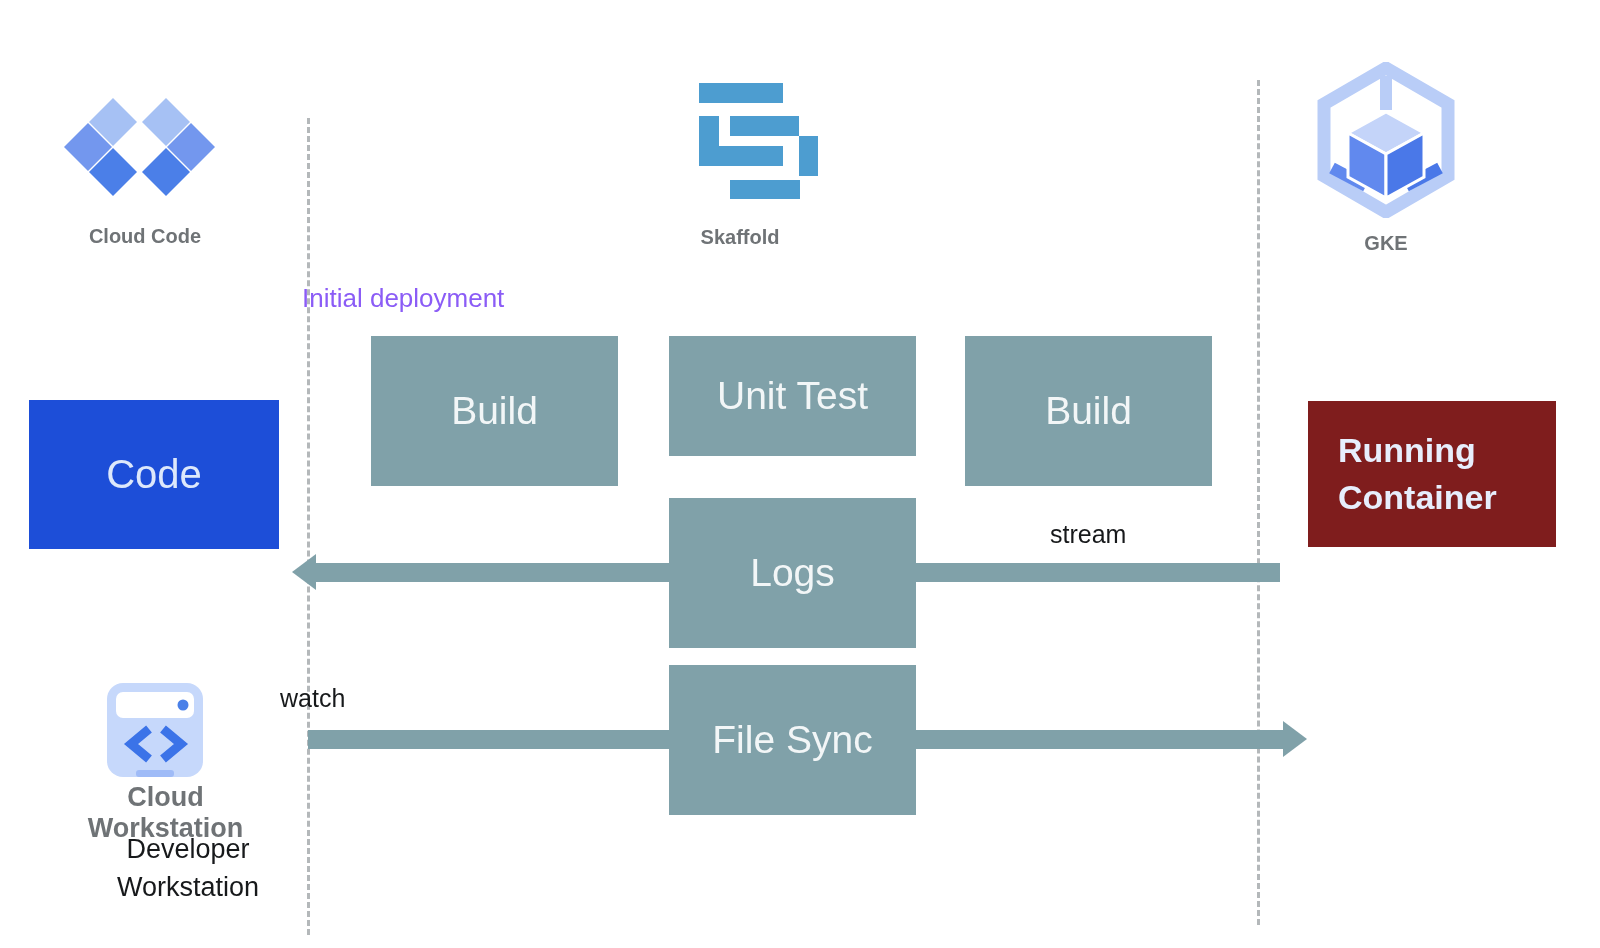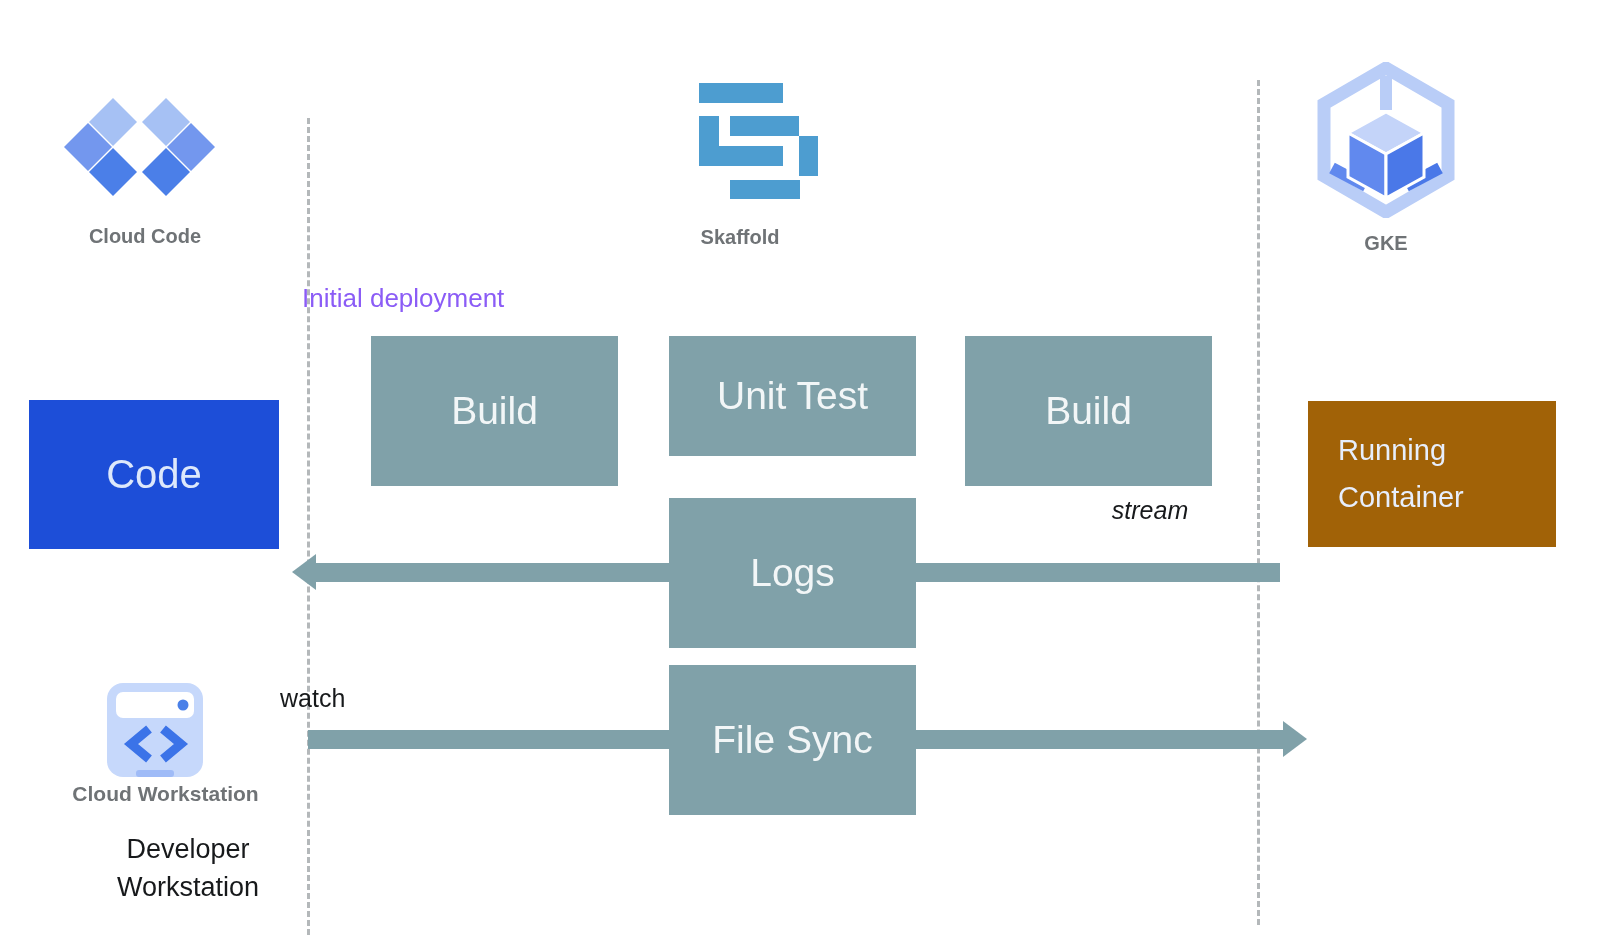--- a/index.html
+++ b/index.html
@@ -10,21 +10,21 @@
   .abs{position:absolute;}
   
   .dash{position:absolute;width:0;border-left:3px dashed #b4b8ba;}
   
   .node{
     position:absolute;display:flex;align-items:center;justify-content:center;
     text-align:left;font-weight:400;
   }
   .node--teal{background:#80a1a9;color:#f2f6f7;font-size:39px;}
   .node--blue{background:#1d4ed8;color:#dde8fb;font-size:40px;}
-  .node--blue2{background:#a16207;color:#e7eefc;font-size:29px;line-height:47px;}
+  .node--blue2{background:#7f1d1d;color:#e7eefc;font-size:34px;line-height:47px;font-weight:bold;}
   
   .shaft{position:absolute;height:19px;background:#80a1a9;}
   .head-left{
     position:absolute;width:0;height:0;
     border-top:18px solid transparent;border-bottom:18px solid transparent;
     border-right:24px solid #80a1a9;
   }
   .head-right{
     position:absolute;width:0;height:0;
     border-top:18px solid transparent;border-bottom:18px solid transparent;
@@ -94,30 +94,30 @@
   <div class="node node--teal" style="left:965px;top:336px;width:247px;height:150px;">Build</div>
 
   <div class="node node--teal" style="left:669px;top:498px;width:247px;height:150px;">Logs</div>
 
   <div class="node node--teal" style="left:669px;top:665px;width:247px;height:150px;">File Sync</div>
 
   <div class="node node--blue2" style="left:1308px;top:401px;width:248px;height:146px;padding:0 30px;box-sizing:border-box;">Running Container</div>
 
   <div class="ann-label" style="left:302px;top:283px;">Initial deployment</div>
 
-  <div class="flow-label" style="left:1050px;top:496px;width:200px;text-align:center;font-style:italic;">stream</div>
+  <div class="flow-label" style="left:1050px;top:520px;width:200px;text-align:left;">stream</div>
 
   <div class="flow-label" style="left:280px;top:684px;">watch</div>
 
   <svg class="abs" style="left:107px;top:683px;" width="96" height="94" viewBox="0 0 96 94">
     <rect x="0" y="0" width="96" height="94" rx="16" fill="#c6d8fb"></rect>
     <rect x="9" y="9" width="78" height="26" rx="7" fill="#ffffff"></rect>
     <circle cx="76" cy="22" r="5.5" fill="#4a80e8"></circle>
     <polyline points="42,46 24,61 42,76" fill="none" stroke="#3b73e8" stroke-width="9" stroke-linejoin="miter"></polyline>
     <polyline points="56,46 74,61 56,76" fill="none" stroke="#3b73e8" stroke-width="9" stroke-linejoin="miter"></polyline>
     <rect x="29" y="87" width="38" height="7" rx="3" fill="#9fbbf7"></rect>
   </svg>
-  <div class="tool-label" style="left:48px;top:782px;width:235px;font-size:21px;">Cloud Workstation</div>
+  <div class="tool-label" style="left:48px;top:782px;width:235px;font-size:27px;">Cloud Workstation</div>
 
   <div class="zone-label" style="left:93px;top:830px;width:190px;">Developer Workstation</div>
 
 
 </div>
 
 </body></html>

